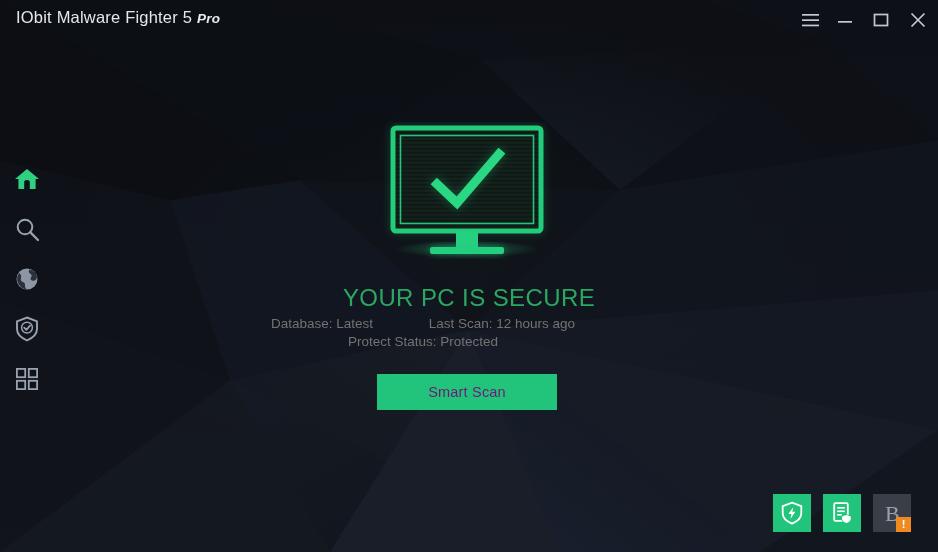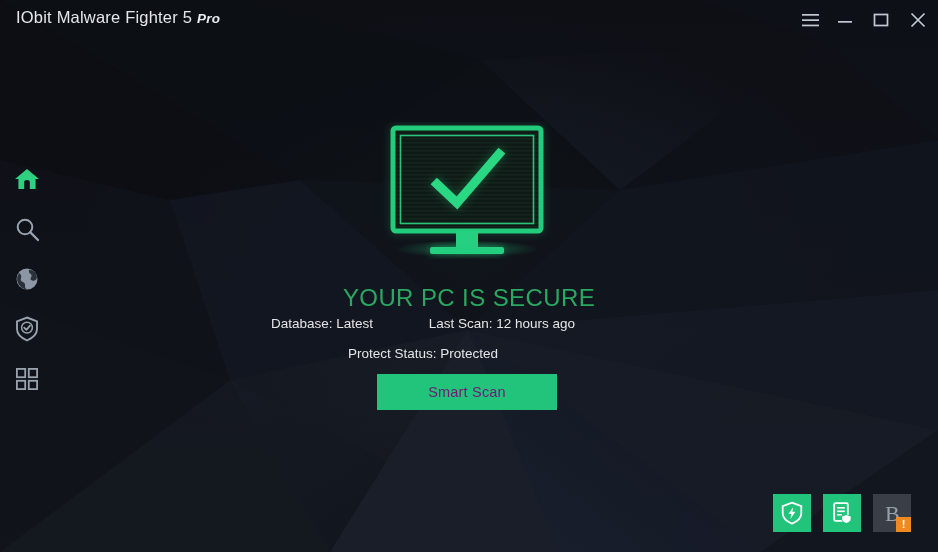--- a/index.html
+++ b/index.html
@@ -82,26 +82,26 @@
   #status-title {
     position: absolute; left: 0; top: 284px; width: 938px;
     text-align: center;
     font-size: 24px;
     color: #2aa862;
     letter-spacing: 0.4px;
   }
   #status-rows {
     position: absolute; left: 0; top: 316px; width: 846px;
     text-align: center;
-    color: #e5e5e5;
+    color: #737373;
     font-size: 13.5px;
   }
   #row1 { display: block; white-space: nowrap; }
   #row1 .gap { display: inline-block; width: 48px; }
-  #row2 { display: block; margin-top: 15px; }
+  #row2 { display: block; margin-top: 3px; }
   #smart-scan {
     position: absolute; left: 377px; top: 374px;
     width: 180px; height: 36px;
     background: #22c47c;
     border: none;
     color: #701a75;
     font-size: 14.5px;
     font-family: "Liberation Sans", sans-serif;
     cursor: pointer;
     letter-spacing: 0.2px;

